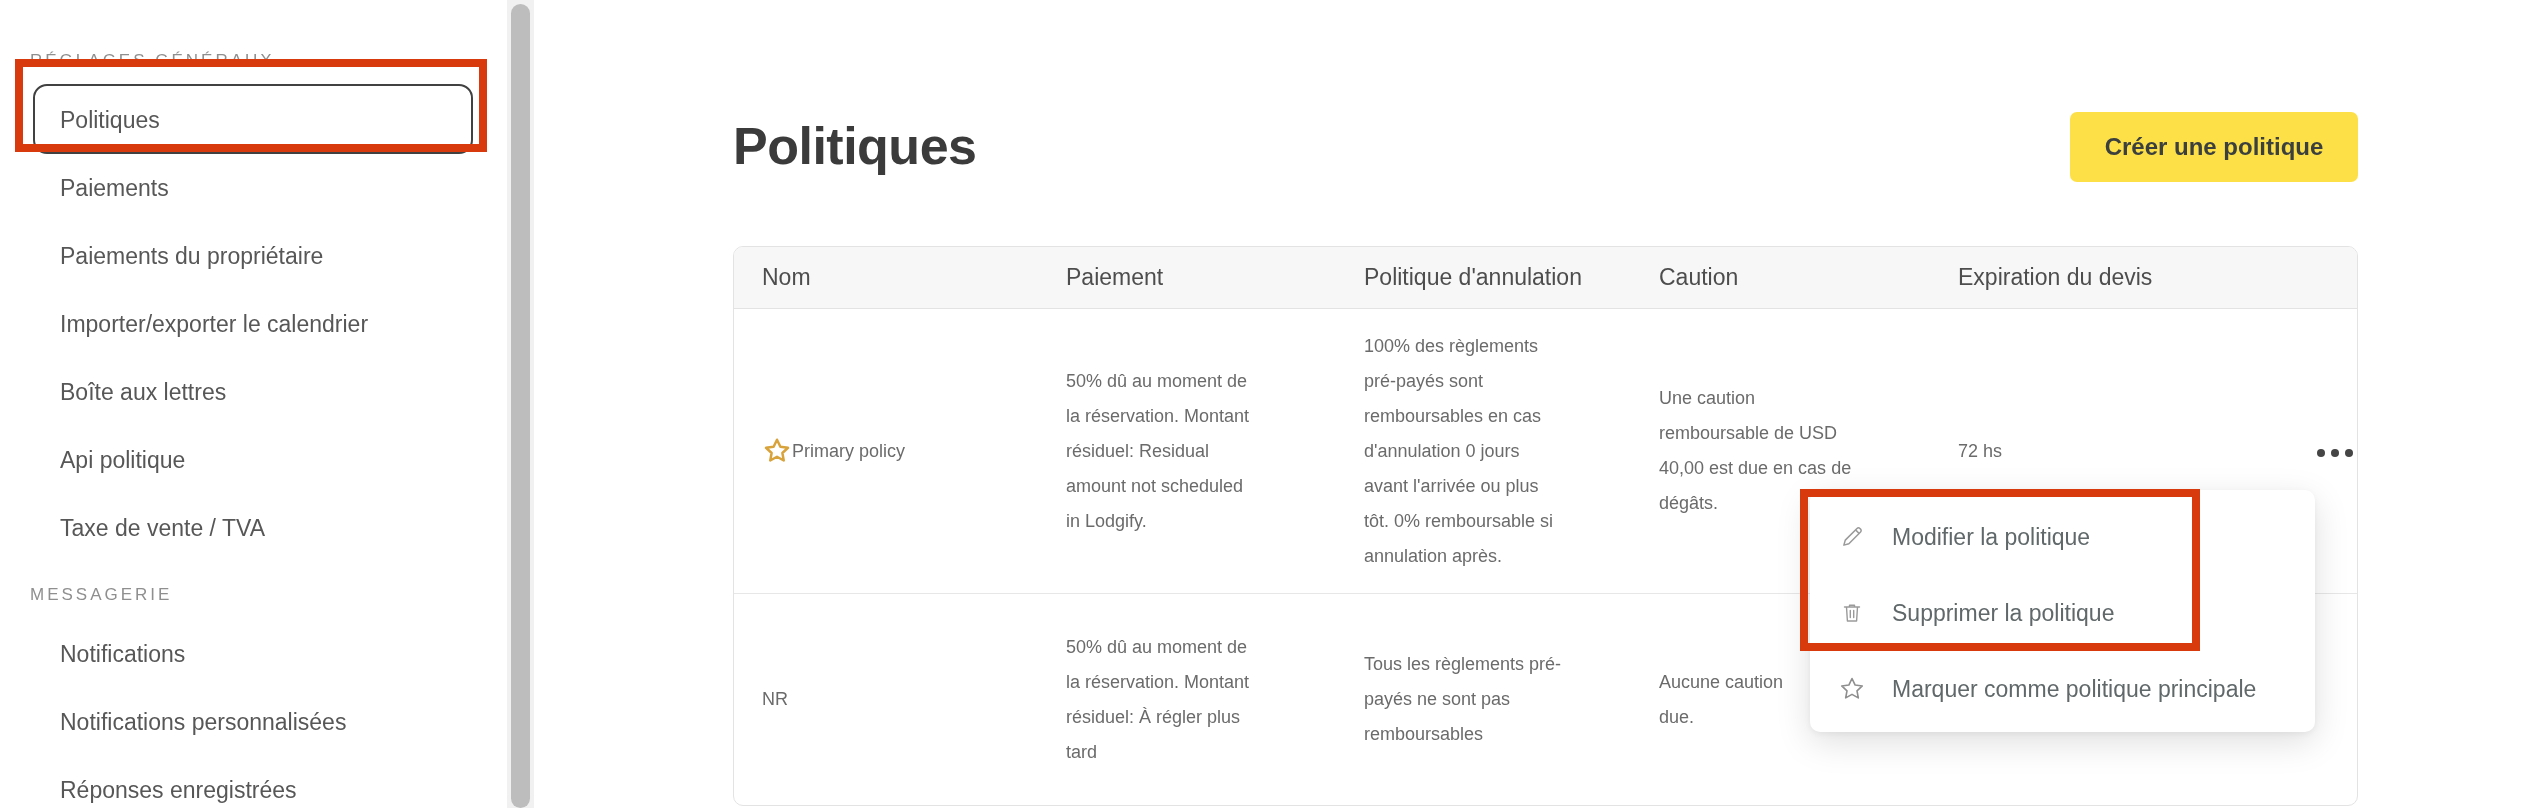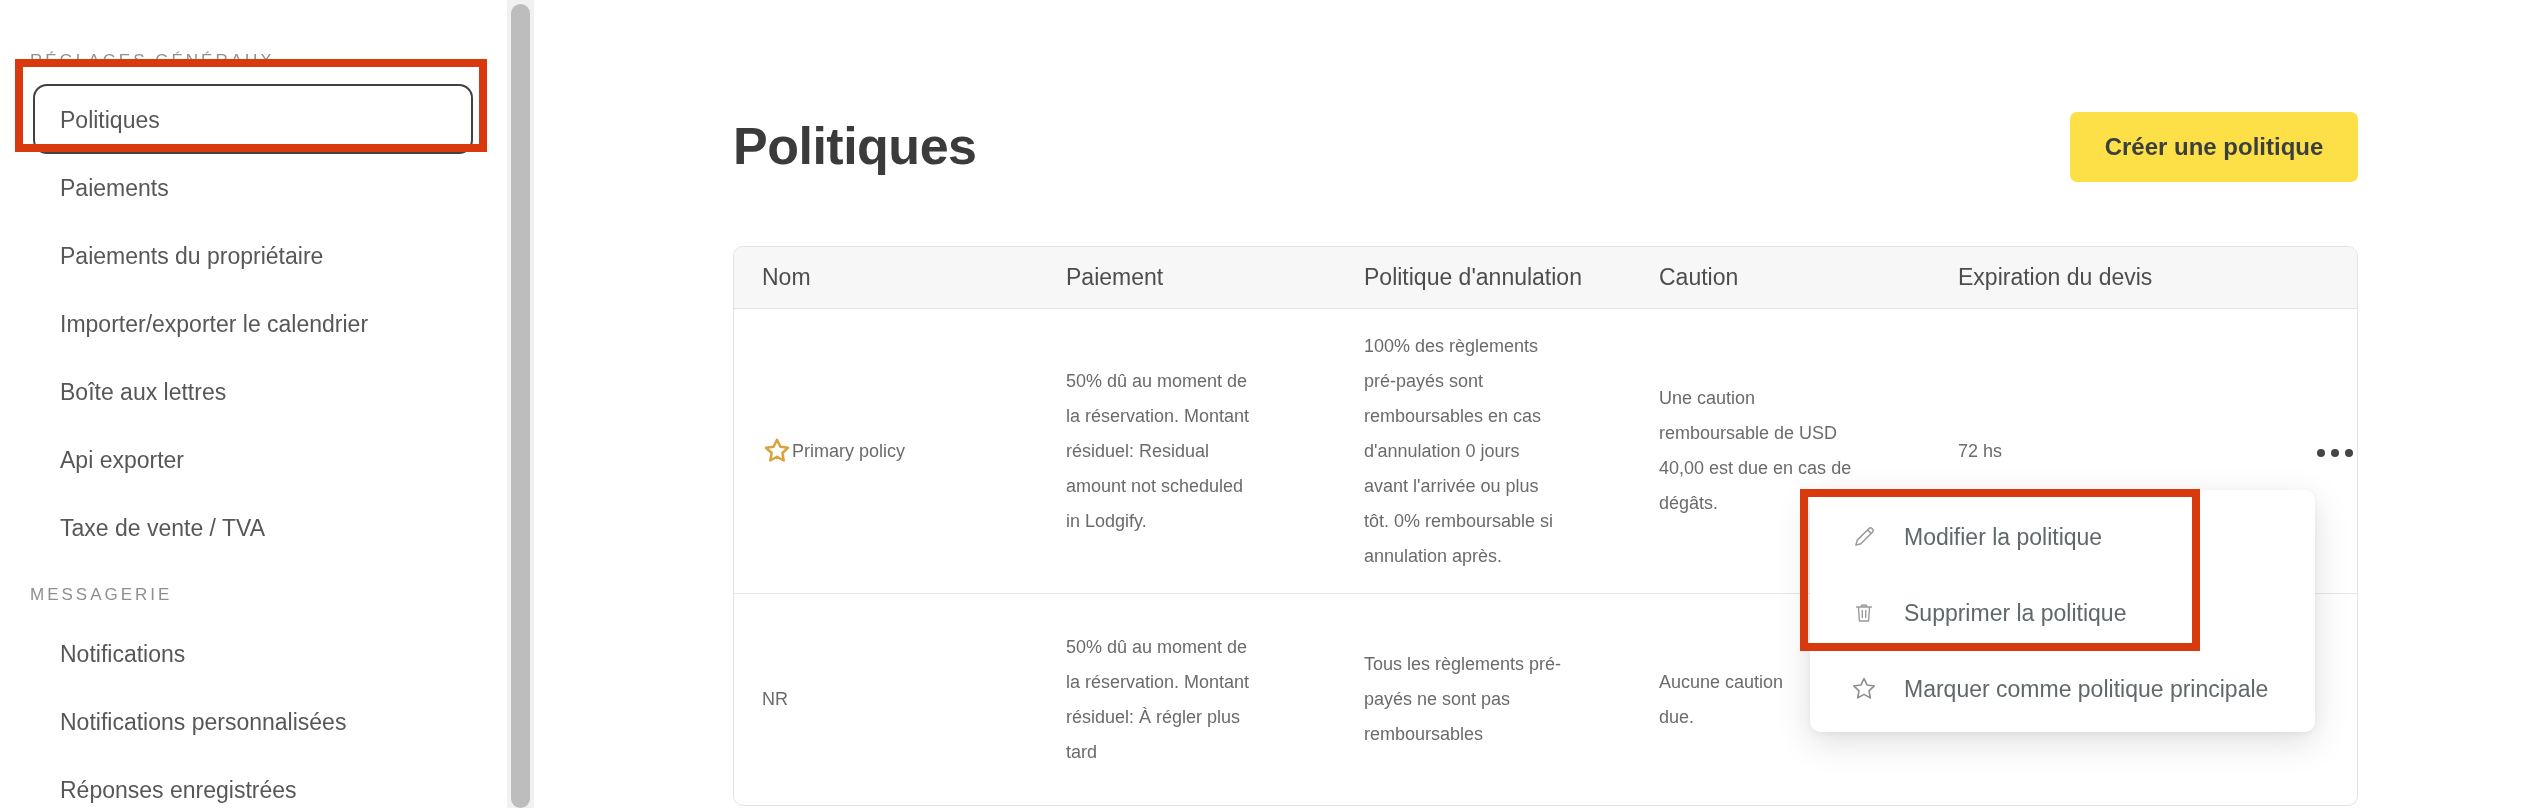--- a/index.html
+++ b/index.html
@@ -88,21 +88,21 @@
   .dots i { width:8px; height:8px; border-radius:50%; background:#454545; }
 
   
   .context-menu {
     position:absolute; left:1810px; top:490px; width:505px; height:242px;
     background:#ffffff; border-radius:10px; z-index:5; padding-top:9px;
     box-shadow:0 10px 35px rgba(0,0,0,0.13), 0 2px 6px rgba(0,0,0,0.05);
   }
   .menu-item {
     height:76px; display:flex; align-items:center; cursor:pointer;
-    padding-left:40px; gap:26px;
+    padding-left:28px; gap:26px;
   }
   .menu-item .mi-icon { width:28px; display:flex; justify-content:center; }
   .menu-item .mi-label { font-size:23px; color:#606869; white-space:nowrap; }
 
   
   .annot { position:absolute; border:8px solid #d83a0e; z-index:10; pointer-events:none; }
   .annot-sidebar { left:15px; top:59px; width:472px; height:93px; }
   .annot-menu { left:1800px; top:489px; width:400px; height:162px; }
 
   svg { display:block; }
@@ -113,21 +113,21 @@
 <div id="screen">
 
   <nav class="sidebar">
     <div class="side-label first">RÉGLAGES GÉNÉRAUX</div>
     <div class="nav-group">
       <div class="nav-item">Politiques</div>
       <div class="nav-item">Paiements</div>
       <div class="nav-item">Paiements du propriétaire</div>
       <div class="nav-item">Importer/exporter le calendrier</div>
       <div class="nav-item">Boîte aux lettres</div>
-      <div class="nav-item">Api exporter</div>
+      <div class="nav-item">Api politique</div>
       <div class="nav-item">Taxe de vente / TVA</div>
     </div>
     <div class="side-label second">MESSAGERIE</div>
     <div class="nav-group">
       <div class="nav-item">Notifications</div>
       <div class="nav-item">Notifications personnalisées</div>
       <div class="nav-item">Réponses enregistrées</div>
     </div>
     <div class="policy-outline"></div>
   </nav>

